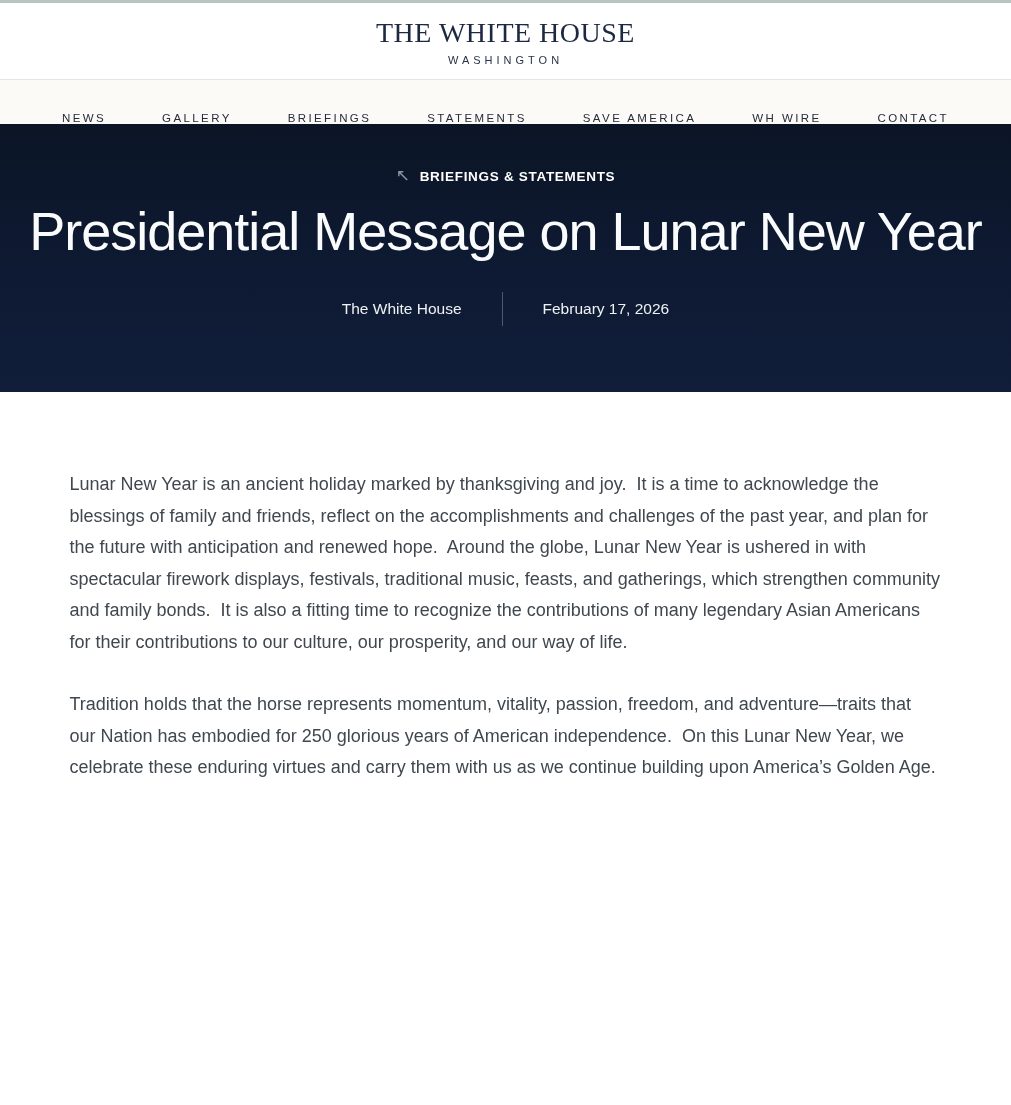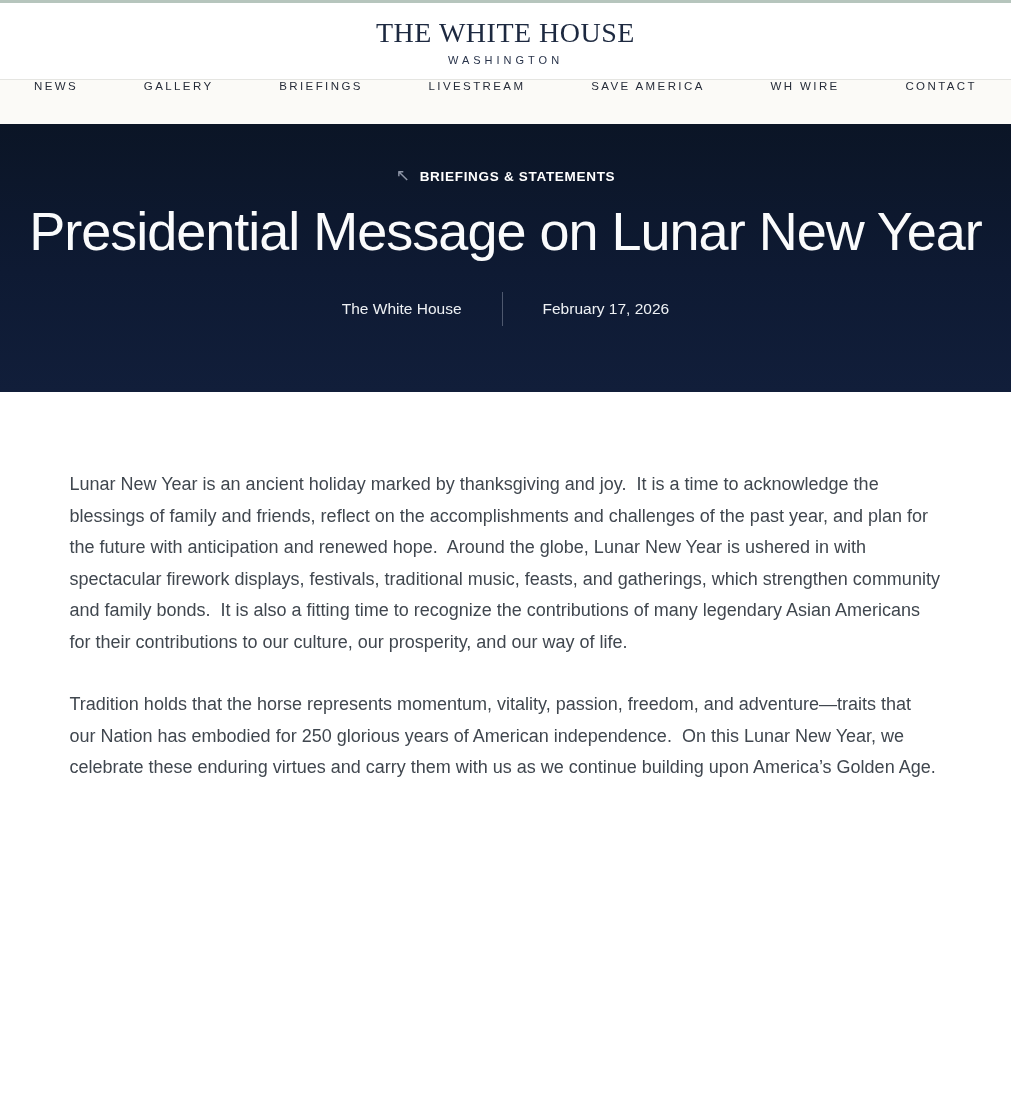--- a/index.html
+++ b/index.html
@@ -39,23 +39,23 @@
     font-size: 11px;
     letter-spacing: 4px;
     color: #28334a;
   }
 
   
   nav {
     height: 44px;
     background: #fbfaf7;
     display: flex;
-    align-items: flex-start;
+    align-items: flex-end;
     justify-content: space-between;
-    padding: 0 34px;
+    padding: 0 62px;
   }
   nav a {
     font-size: 11.5px;
     letter-spacing: 2.4px;
     color: #262c39;
     text-decoration: none;
     cursor: pointer;
     white-space: nowrap;
   }
 
@@ -171,21 +171,21 @@
     <a class="logo">
       <div class="logo-title">THE WHITE HOUSE</div>
       <div class="logo-sub">WASHINGTON</div>
     </a>
   </header>
 
   <nav>
     <a>NEWS</a>
     <a>GALLERY</a>
     <a>BRIEFINGS</a>
-    <a>LIVESTREAM</a>
+    <a>STATEMENTS</a>
     <a>SAVE AMERICA</a>
     <a>WH WIRE</a>
     <a>CONTACT</a>
   </nav>
 
   <section class="hero">
     <a class="breadcrumb">
       <span class="bc-arrow">↖</span>
       <span>BRIEFINGS &amp; STATEMENTS</span>
     </a>

